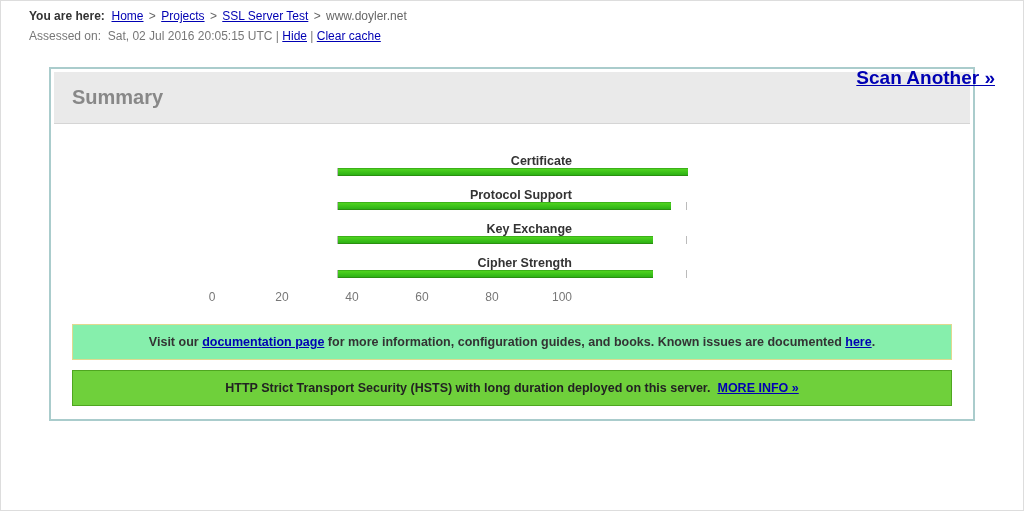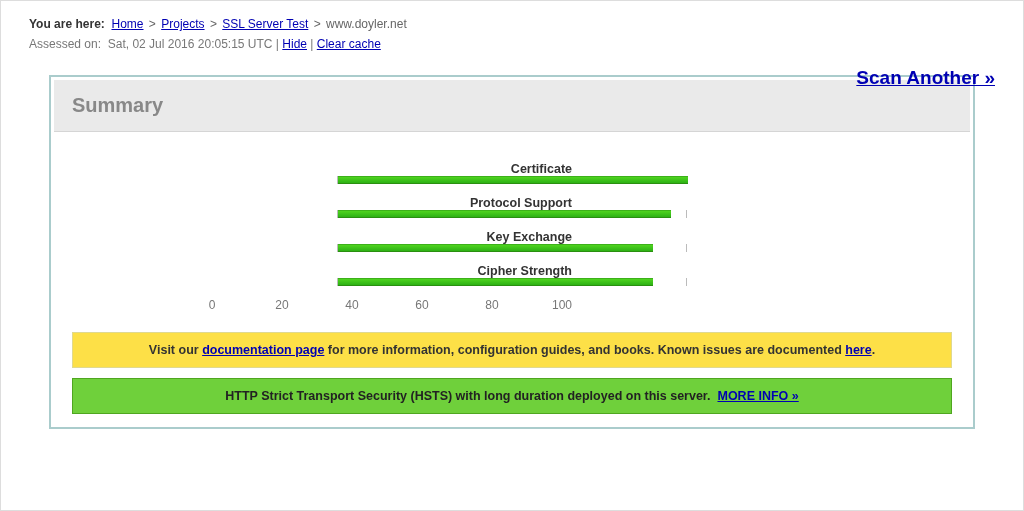--- a/index.html
+++ b/index.html
@@ -6,21 +6,21 @@
   body {
     font-family: Arial, Helvetica, sans-serif;
     font-size: 13px;
     color: #333;
     background: #fff;
     width: 1024px;
     height: 511px;
     position: relative;
     border: 1px solid #ddd;
   }
-  .inner { padding: 16px 28px 12px 28px; }
+  .inner { padding: 8px 28px 12px 28px; }
   .breadcrumb {
     font-size: 12px;
     color: #333;
     padding-bottom: 6px;
   }
   .breadcrumb b { font-weight: bold; }
   .breadcrumb a { color: #0000b3; text-decoration: underline; }
   .breadcrumb .sep { color: #666; margin: 0 2px; }
   .breadcrumb .tail { color: #666; }
   .title-line {
@@ -148,21 +148,21 @@
   }
   .hint-box {
     margin-top: 16px;
     padding: 10px 14px;
     font-size: 12.5px;
     font-weight: bold;
     text-align: center;
     color: #333;
   }
   .hint-yellow {
-    background: #fde047;
+    background: #86efac;
     border: 1px solid #e0d98f;
   }
   .hint-green {
     background: #6fd03b;
     border: 1px solid #4fa620;
     color: #222;
     margin-top: 10px;
   }
   .hint-box a { color: #0000b3; text-decoration: underline; }
   .hint-green a { color: #0000b3; }

